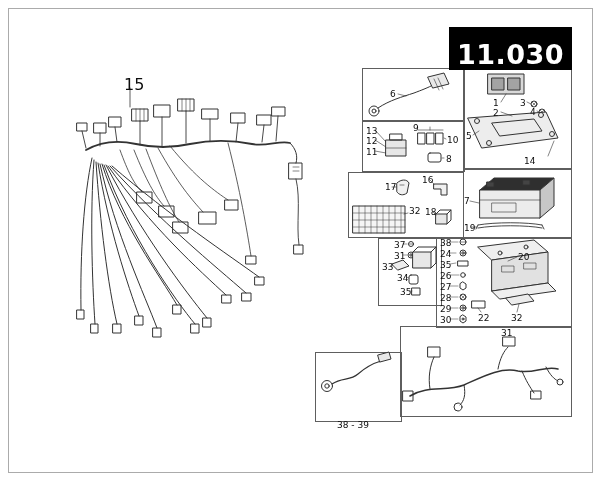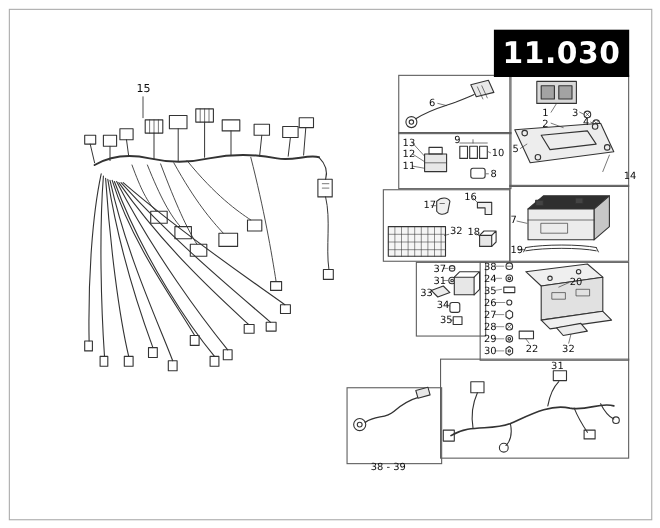--- a/index.html
+++ b/index.html
@@ -3,23 +3,23 @@
 <meta charset="utf-8">
 <style>
   html,body { margin:0; padding:0; }
   body { width:600px; height:480px; background:#ffffff; position:relative; overflow:hidden;
          font-family:"DejaVu Sans", sans-serif; }
   .frame { position:absolute; left:8px; top:8px; width:583px; height:463px;
            border:1px solid #ababab; background:#ffffff; z-index:0; }
   .panel { position:absolute; border:1px solid #5e5e5e; background:transparent; z-index:1; }
   .art   { position:absolute; left:0; top:0; z-index:2; pointer-events:none; }
   .lbl   { position:absolute; z-index:4; font-size:9px; line-height:1; color:#0d0d0d; }
-  .lbl-big { font-size:10px; }
+  .lbl-big { font-size:16px; }
   .code-box { position:absolute; left:449px; top:27px; width:123px; height:43px;
-              background:#000000; color:#ffffff; display:flex; align-items:center;
+              background:#000000; color:#ffffff; display:flex; align-items:flex-end;
               justify-content:center; z-index:5; }
   .code-text { font-weight:bold; font-size:27px; letter-spacing:0.5px; }
 </style>
 </head>
 <body>
 
 <div class="frame"></div>
 
 <div class="code-box">
   <span class="code-text">11.030</span>
@@ -225,21 +225,21 @@
   </g>
 </svg>
 
 <span class="lbl lbl-big" style="left:124px;top:77px">15</span>
 <span class="lbl" style="left:390px;top:90px">6</span>
 <span class="lbl" style="left:493px;top:99px">1</span>
 <span class="lbl" style="left:493px;top:109px">2</span>
 <span class="lbl" style="left:520px;top:99px">3</span>
 <span class="lbl" style="left:530px;top:108px">4</span>
 <span class="lbl" style="left:466px;top:132px">5</span>
-<span class="lbl" style="left:567px;top:157px">14</span>
+<span class="lbl" style="left:524px;top:157px">14</span>
 <span class="lbl" style="left:366px;top:127px">13</span>
 <span class="lbl" style="left:366px;top:137px">12</span>
 <span class="lbl" style="left:366px;top:148px">11</span>
 <span class="lbl" style="left:413px;top:124px">9</span>
 <span class="lbl" style="left:447px;top:136px">10</span>
 <span class="lbl" style="left:446px;top:155px">8</span>
 <span class="lbl" style="left:385px;top:183px">17</span>
 <span class="lbl" style="left:422px;top:176px">16</span>
 <span class="lbl" style="left:425px;top:208px">18</span>
 <span class="lbl" style="left:409px;top:207px">32</span>

